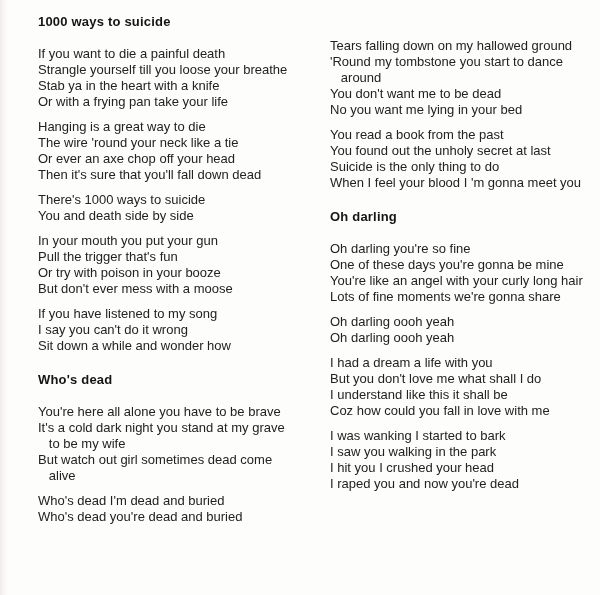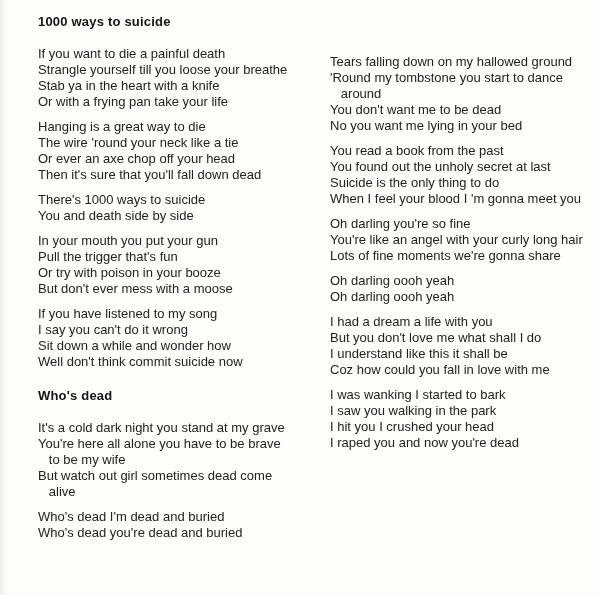--- a/index.html
+++ b/index.html
@@ -28,21 +28,21 @@
     width: 535px;
     height: 595px;
   }
   .column {
     position: absolute;
     color: #222;
     font-size: 13px;
     line-height: 16px;
   }
   .column-left  { left: 38px;  top: 14px; width: 286px; }
-  .column-right { left: 330px; top: 54px; width: 266px; }
+  .column-right { left: 330px; top: 38px; width: 266px; }
   .section-title {
     font-weight: 700;
     color: #151515;
     margin: 18px 0 16px 0;
     line-height: 16px;
     letter-spacing: 0.2px;
   }
   .section:first-child .section-title { margin-top: 0; }
   .stanza { margin: 0 0 9px 0; }
   .line {
@@ -78,28 +78,27 @@
         <div class="stanza">
           <div class="line">In your mouth you put your gun</div>
           <div class="line">Pull the trigger that's fun</div>
           <div class="line">Or try with poison in your booze</div>
           <div class="line">But don't ever mess with a moose</div>
         </div>
         <div class="stanza">
           <div class="line">If you have listened to my song</div>
           <div class="line">I say you can't do it wrong</div>
           <div class="line">Sit down a while and wonder how</div>
-          <div class="line">Well don't think commit suicide now</div>
         </div>
       </div>
       <div class="section">
         <div class="section-title">Who's dead</div>
         <div class="stanza">
+          <div class="line">You're here all alone you have to be brave</div>
           <div class="line">It's a cold dark night you stand at my grave</div>
-          <div class="line">You're here all alone you have to be brave</div>
           <div class="line">   to be my wife</div>
           <div class="line">But watch out girl sometimes dead come</div>
           <div class="line">   alive</div>
         </div>
         <div class="stanza">
           <div class="line">Who's dead I'm dead and buried</div>
           <div class="line">Who's dead you're dead and buried</div>
         </div>
       </div>
     </div>
@@ -113,22 +112,24 @@
           <div class="line">No you want me lying in your bed</div>
         </div>
         <div class="stanza">
           <div class="line">You read a book from the past</div>
           <div class="line">You found out the unholy secret at last</div>
           <div class="line">Suicide is the only thing to do</div>
           <div class="line">When I feel your blood I 'm gonna meet you</div>
         </div>
       </div>
       <div class="section">
+        <div class="section-title">Oh darling</div>
         <div class="stanza">
           <div class="line">Oh darling you're so fine</div>
+          <div class="line">One of these days you're gonna be mine</div>
           <div class="line">You're like an angel with your curly long hair</div>
           <div class="line">Lots of fine moments we're gonna share</div>
         </div>
         <div class="stanza">
           <div class="line">Oh darling oooh yeah</div>
           <div class="line">Oh darling oooh yeah</div>
         </div>
         <div class="stanza">
           <div class="line">I had a dream a life with you</div>
           <div class="line">But you don't love me what shall I do</div>

